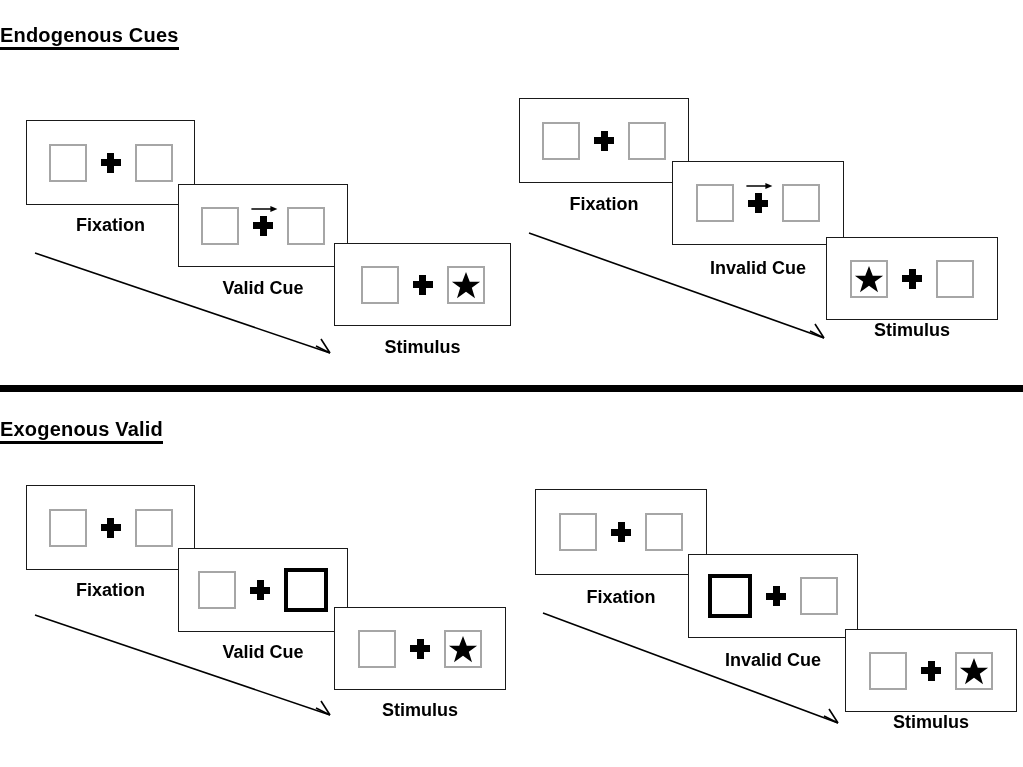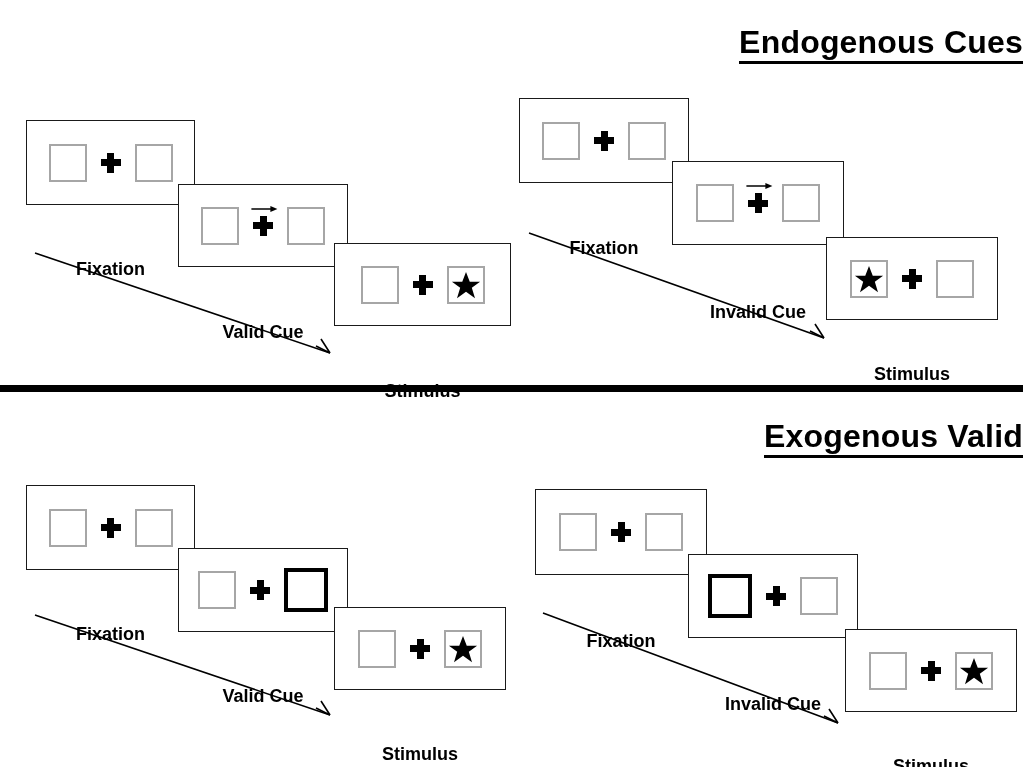--- a/index.html
+++ b/index.html
@@ -14,22 +14,22 @@
     position: relative;
     overflow: hidden;
     font-family: "Liberation Sans", sans-serif;
     color: #000000;
   }
 
   
   .section-title {
     position: absolute;
     width: 100%;
-    text-align: right;
-    font-size: 32px;
+    text-align: left;
+    font-size: 20px;
     font-weight: bold;
     letter-spacing: 0.2px;
   }
   .section-title span {
     border-bottom: 3px solid #000;
     padding-bottom: 1px;
   }
   #title-endogenous { top: 24px; left: 0; }
   #title-exogenous  { top: 418px; left: 0; }
 
@@ -136,21 +136,20 @@
   
   .star-svg { display: block; }
 
   
   .panel-label {
     position: absolute;
     font-size: 18px;
     font-weight: bold;
     white-space: nowrap;
     text-align: center;
-    margin-top: 44px;
   }
 
   
   .time-arrow {
     position: absolute;
     overflow: visible;
   }
 </style>
 </head>
 <body>

